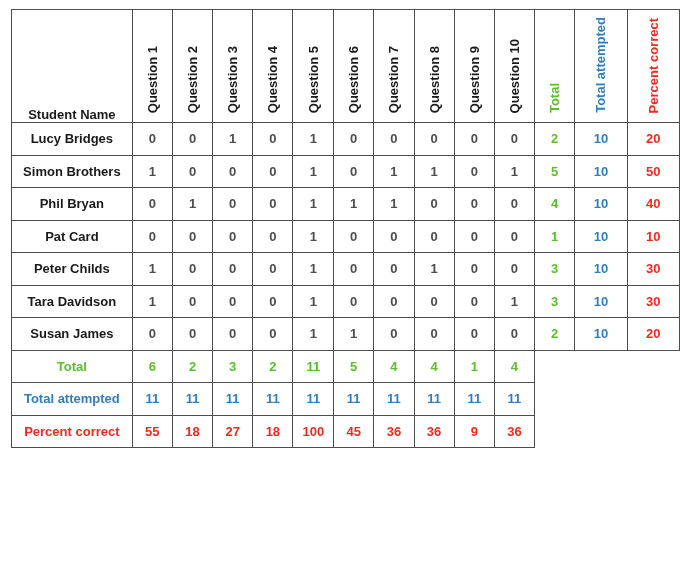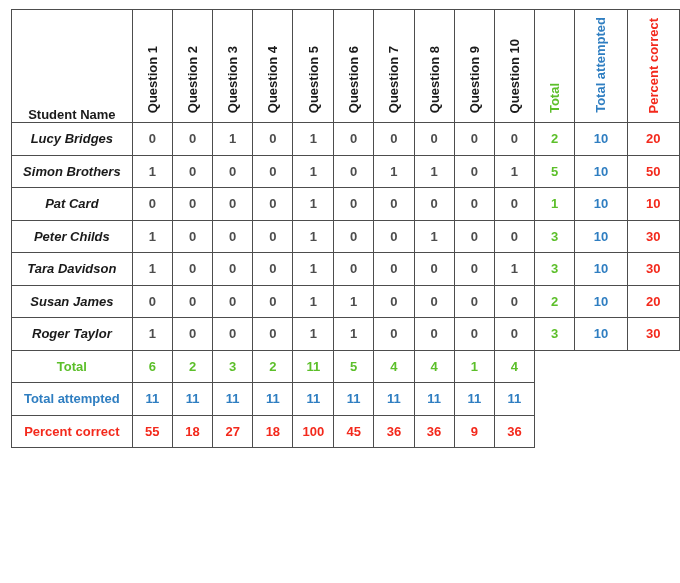--- a/index.html
+++ b/index.html
@@ -74,21 +74,20 @@
   th.q-head .vert { color: #1a1a1a; }
 
   
   tr.data-row td { height: 32.5px; }
   td.name-cell {
     text-align: left;
     padding-left: 9px;
     color: #1a1a1a;
     font-size: 13px;
     font-weight: bold;
-    font-style: italic;
   }
   td.q-cell {
     color: #4d4d4d;
     font-weight: normal;
     font-size: 13px;
   }
 
   
   .c-green { color: #5cbf2a; }
   .c-blue  { color: #2f7ec1; }
@@ -202,20 +201,36 @@
           <td class="q-cell">0</td>
           <td class="q-cell">1</td>
           <td class="q-cell">1</td>
           <td class="q-cell">0</td>
           <td class="q-cell">1</td>
           <td class="sum-cell c-green">5</td>
           <td class="sum-cell c-blue">10</td>
           <td class="sum-cell c-red">50</td>
         </tr>
         <tr class="data-row">
+          <td class="name-cell">Phil Bryan</td>
+          <td class="q-cell">0</td>
+          <td class="q-cell">1</td>
+          <td class="q-cell">0</td>
+          <td class="q-cell">0</td>
+          <td class="q-cell">1</td>
+          <td class="q-cell">1</td>
+          <td class="q-cell">1</td>
+          <td class="q-cell">0</td>
+          <td class="q-cell">0</td>
+          <td class="q-cell">0</td>
+          <td class="sum-cell c-green">4</td>
+          <td class="sum-cell c-blue">10</td>
+          <td class="sum-cell c-red">40</td>
+        </tr>
+        <tr class="data-row">
           <td class="name-cell">Pat Card</td>
           <td class="q-cell">0</td>
           <td class="q-cell">0</td>
           <td class="q-cell">0</td>
           <td class="q-cell">0</td>
           <td class="q-cell">1</td>
           <td class="q-cell">0</td>
           <td class="q-cell">0</td>
           <td class="q-cell">0</td>
           <td class="q-cell">0</td>
@@ -264,36 +279,20 @@
           <td class="q-cell">0</td>
           <td class="q-cell">1</td>
           <td class="q-cell">1</td>
           <td class="q-cell">0</td>
           <td class="q-cell">0</td>
           <td class="q-cell">0</td>
           <td class="q-cell">0</td>
           <td class="sum-cell c-green">2</td>
           <td class="sum-cell c-blue">10</td>
           <td class="sum-cell c-red">20</td>
-        </tr>
-        <tr class="data-row">
-          <td class="name-cell">Roger Taylor</td>
-          <td class="q-cell">1</td>
-          <td class="q-cell">0</td>
-          <td class="q-cell">0</td>
-          <td class="q-cell">0</td>
-          <td class="q-cell">1</td>
-          <td class="q-cell">1</td>
-          <td class="q-cell">0</td>
-          <td class="q-cell">0</td>
-          <td class="q-cell">0</td>
-          <td class="q-cell">0</td>
-          <td class="sum-cell c-green">3</td>
-          <td class="sum-cell c-blue">10</td>
-          <td class="sum-cell c-red">30</td>
         </tr>
       </tbody>
     <tfoot id="table-foot">
         <tr class="foot-row">
           <td class="foot-label c-green">Total</td>
           <td class="foot-val c-green">6</td>
           <td class="foot-val c-green">2</td>
           <td class="foot-val c-green">3</td>
           <td class="foot-val c-green">2</td>
           <td class="foot-val c-green">11</td>

